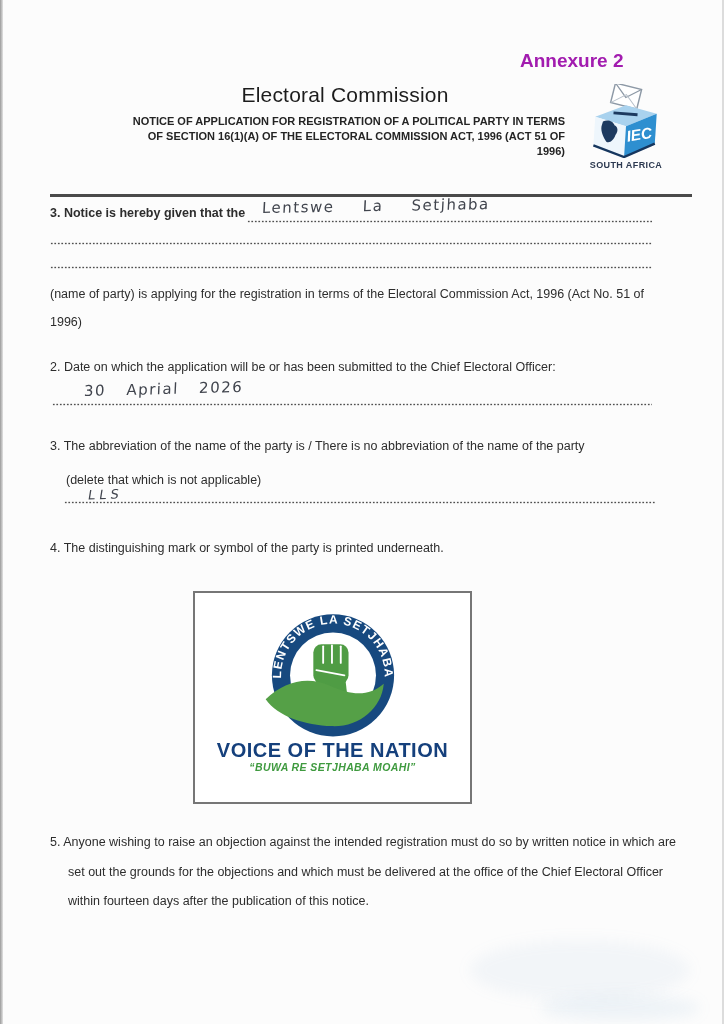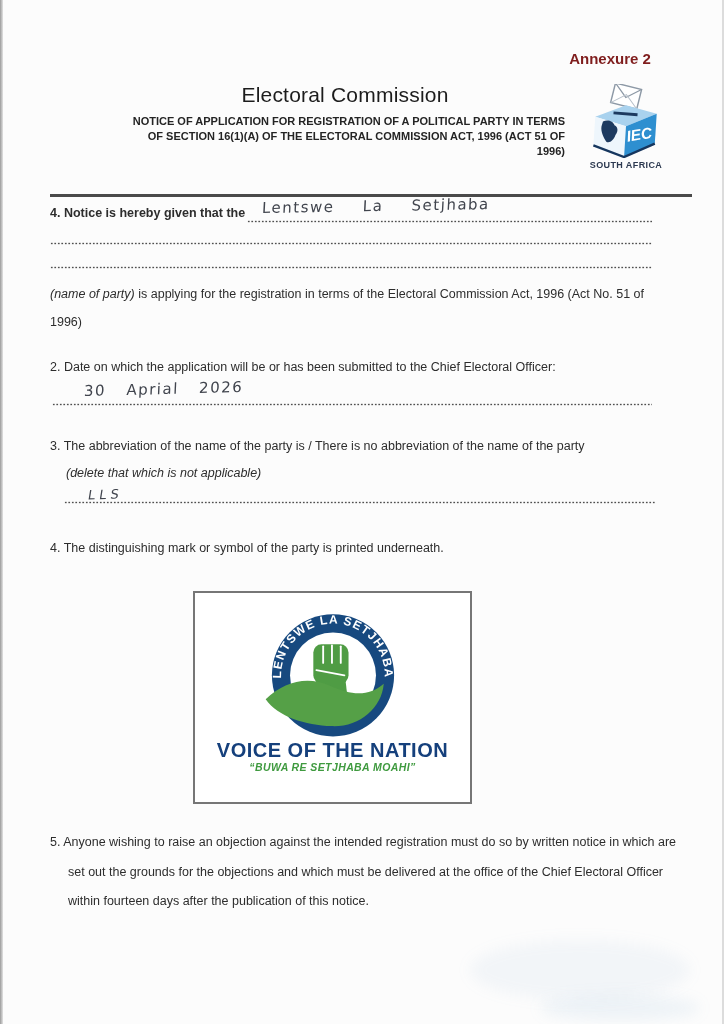--- a/index.html
+++ b/index.html
@@ -12,35 +12,35 @@
     color:#2e2e2e;
     overflow:hidden;
   }
   .scan-edge-left{position:absolute;left:0;top:0;width:3px;height:100%;
     background:linear-gradient(to right,#9a9a9a,#e3e3e3);}
   .scan-edge-right{position:absolute;right:0;top:0;width:2px;height:100%;background:#dcdcdc;}
   .bleed{position:absolute;border-radius:50%;filter:blur(7px);pointer-events:none;}
   .bleed1{left:470px;top:940px;width:220px;height:60px;background:rgba(110,160,200,0.07);}
   .bleed2{left:540px;top:995px;width:160px;height:26px;background:rgba(100,150,195,0.09);}
 
-  .annexure{position:absolute;left:520px;top:50px;width:180px;text-align:center;
-    font-size:15px;font-weight:bold;color:#7f1d1d;}
+  .annexure{position:absolute;left:520px;top:50px;width:180px;text-align:left;
+    font-size:19px;font-weight:bold;color:#a21caf;}
   .title{position:absolute;left:120px;top:83px;width:450px;text-align:center;
     font-size:21px;font-weight:normal;color:#1c1c1c;letter-spacing:0.2px;}
   .subtitle{position:absolute;left:125px;top:114px;width:440px;text-align:right;
     font-size:11px;font-weight:bold;color:#242424;line-height:15px;}
 
   .iec{position:absolute;left:578px;top:84px;width:96px;text-align:center;}
   .iec-caption{margin-top:-2px;font-size:9px;font-weight:bold;color:#2c3950;letter-spacing:0.4px;}
 
   .rule{position:absolute;left:50px;top:194px;width:642px;height:3px;background:#4a4a4a;}
 
   .txt{position:absolute;font-size:12.5px;color:#2d2d2d;}
   .bold{font-weight:bold;}
-  .italic{font-style:italic;}
+  .italic{margin-top:7px;}
 
   .dots{position:absolute;height:5px;
     background-image:radial-gradient(circle,#4f4f4f 1px,rgba(0,0,0,0) 1.3px);
     background-size:3.5px 3.5px;background-repeat:repeat-x;background-position:0 bottom;}
 
   .hw{position:absolute;font-family:"DejaVu Sans",sans-serif;color:#41454e;
     transform:rotate(-1deg) skewX(-4deg);letter-spacing:1.5px;white-space:nowrap;}
   .hw-name{left:262px;top:197px;font-size:15px;word-spacing:22px;}
   .hw-date{left:84px;top:380px;font-size:15px;word-spacing:14px;transform:rotate(-1.5deg) skewX(-4deg);}
   .hw-abbr{left:88px;top:487px;font-size:13px;font-style:italic;letter-spacing:4px;transform:rotate(-2deg);}
@@ -92,21 +92,21 @@
         <text x="64" y="58" text-anchor="middle" font-family="Liberation Sans, sans-serif" font-size="16" font-weight="bold" font-style="italic" fill="#ffffff">IEC</text>
       </g>
 
       <path d="M16,64 L48,76 L80,62" fill="none" stroke="#16365e" stroke-width="2.5"></path>
     </svg>
     <div class="iec-caption">SOUTH AFRICA</div>
   </div>
 
   <div class="rule"></div>
 
-  <div class="txt bold" style="left:50px;top:206px;">4. Notice is hereby given that the</div>
+  <div class="txt bold" style="left:50px;top:206px;">3. Notice is hereby given that the</div>
   <div class="dots" style="left:247px;top:218px;width:405px;"></div>
   <div class="hw hw-name">Lentswe La Setjhaba</div>
   <div class="dots" style="left:50px;top:240px;width:602px;"></div>
   <div class="dots" style="left:50px;top:264px;width:602px;"></div>
 
   <div class="txt para" style="left:50px;top:280px;width:622px;">
     <span class="italic">(name of party)</span><span> is applying for the registration in terms of the Electoral Commission Act, 1996 (Act No. 51 of 1996)</span>
   </div>
 
   <div class="txt" style="left:50px;top:360px;width:640px;">2. Date on which the application will be or has been submitted to the Chief Electoral Officer:</div>

